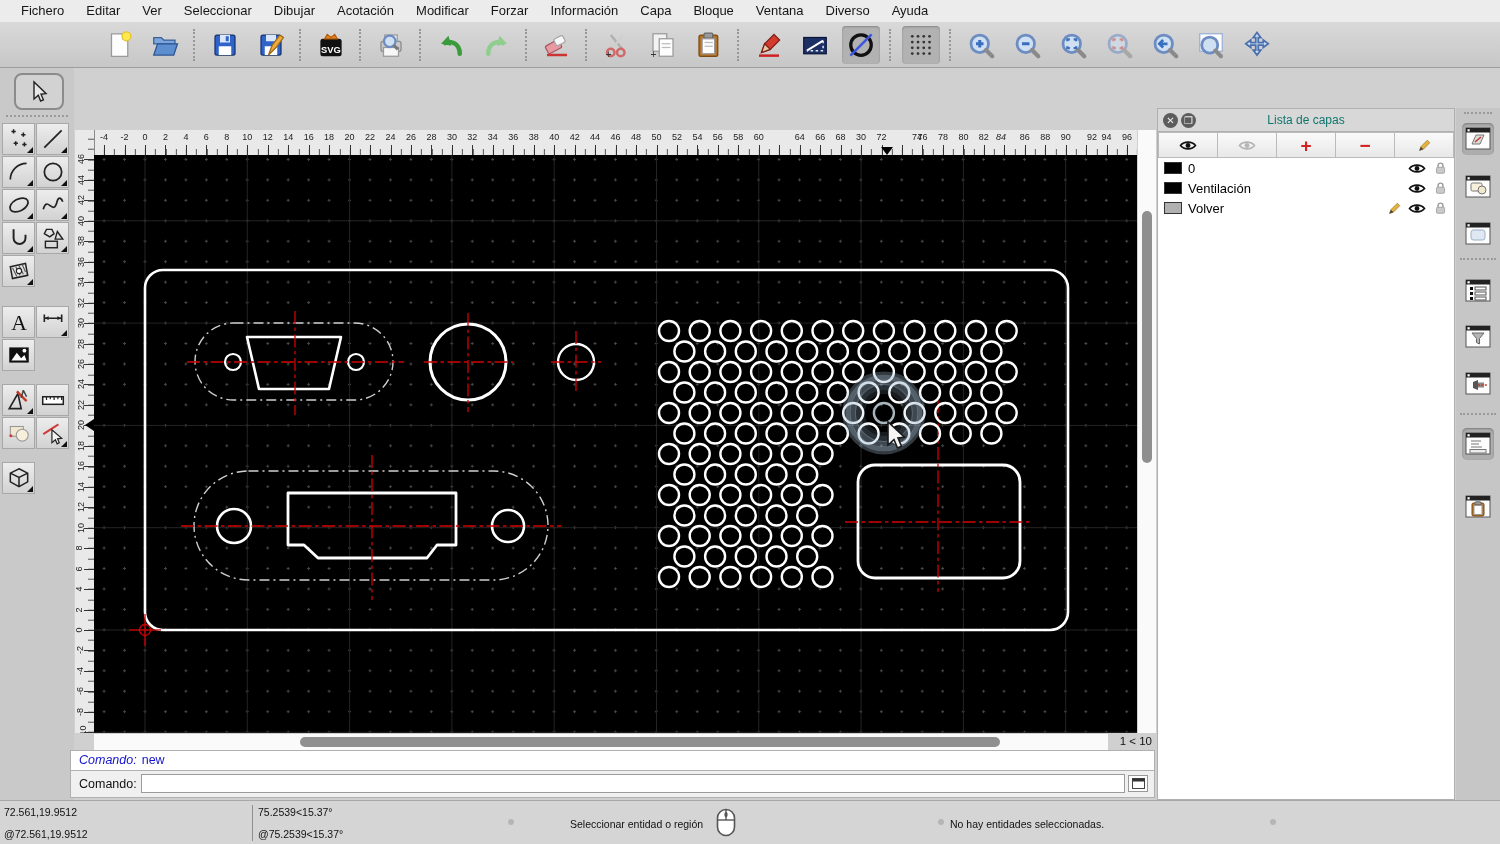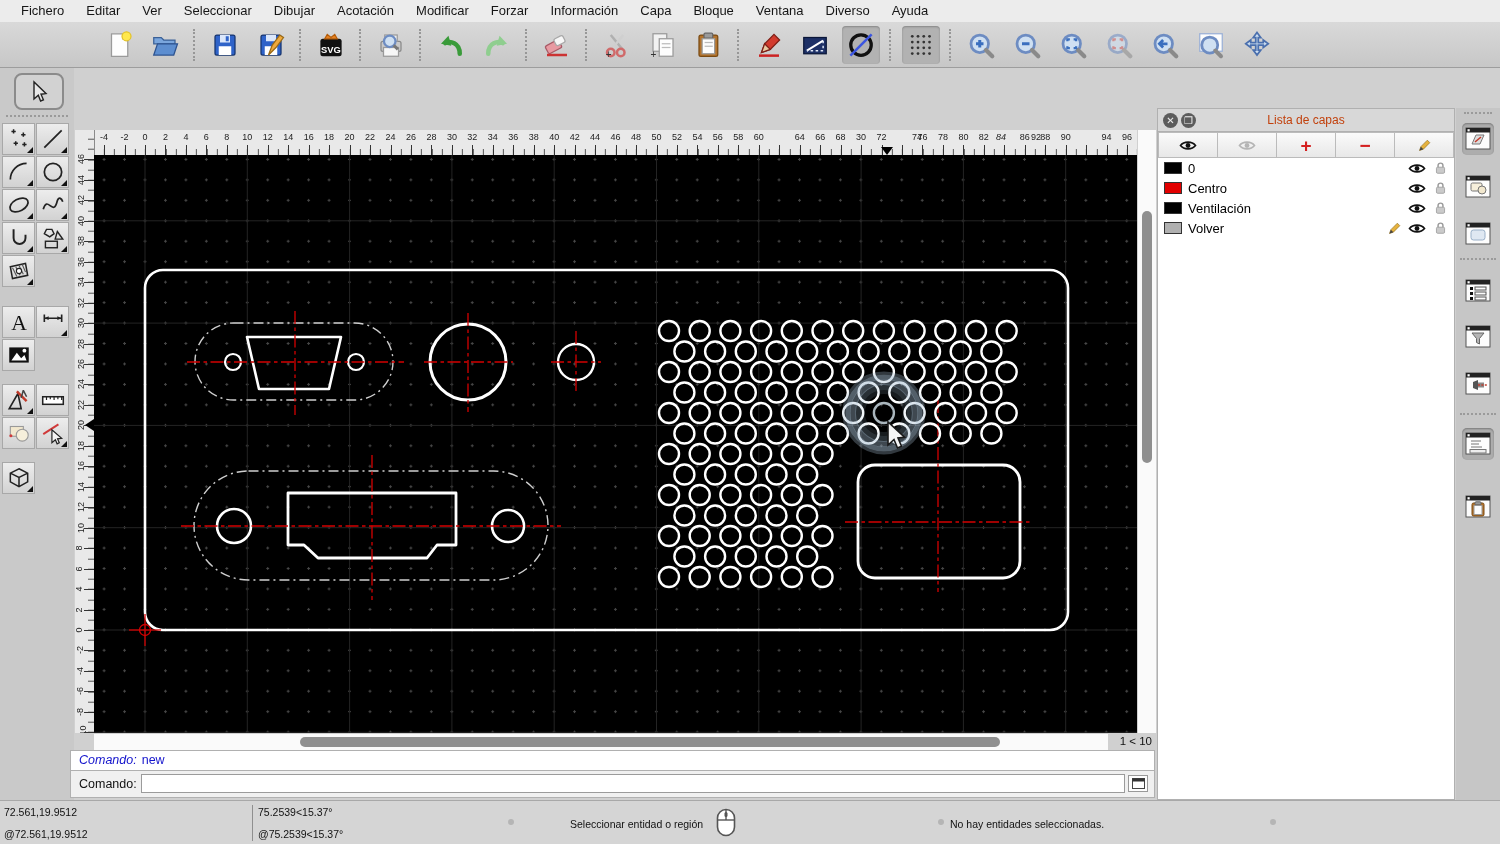--- a/index.html
+++ b/index.html
@@ -54,21 +54,21 @@
   #cmd-label{position:absolute;left:8px;top:6px;font-size:12.5px;color:#111;}
   #cmd-input{position:absolute;left:70px;top:3px;width:984px;height:19px;border:1px solid #9b9b9b;background:#fff;font-size:12px;padding:0 4px;box-sizing:border-box;outline:none;font-family:"Liberation Sans",sans-serif;}
   #cmd-toggle{position:absolute;right:6px;top:4px;width:20px;height:17px;background:#fdfdfd;border:1px solid #999;box-sizing:border-box;display:flex;align-items:center;justify-content:center;}
   
   #statusbar{position:absolute;left:0;top:800px;width:1500px;height:44px;background:#d5d5d5;border-top:1px solid #a8a8a8;box-sizing:border-box;font-size:10.5px;color:#111;}
   .sb-div{position:absolute;top:4px;height:36px;border-left:1px solid #8f8f8f;}
   .sb-dot{position:absolute;top:18px;width:6px;height:6px;border-radius:3px;background:#b5b5b5;}
   
   #layers-panel{position:absolute;left:1157px;top:108px;width:298px;height:692px;background:#fff;border:1px solid #b0b0b0;box-sizing:border-box;}
   #lp-header{position:absolute;left:0;top:0;width:100%;height:23px;background:#d8d8d8;border-bottom:1px solid #b0b0b0;box-sizing:border-box;}
-  #lp-title{position:absolute;width:100%;text-align:center;top:4px;font-size:12px;color:#c2410c;}
+  #lp-title{position:absolute;width:100%;text-align:center;top:4px;font-size:12px;color:#0f766e;}
   .lp-hbtn{position:absolute;top:4px;width:15px;height:15px;border-radius:8px;background:#5c5c5c;color:#eee;display:flex;align-items:center;justify-content:center;font-size:10px;}
   #lp-toolbar{position:absolute;left:0;top:23px;width:100%;height:26px;display:flex;}
   .lp-tbtn{flex:1;border:1px solid #bbb;border-left:none;background:linear-gradient(#fafafa,#e8e8e8);display:flex;align-items:center;justify-content:center;}
   .lp-tbtn:first-child{border-left:1px solid #bbb;}
   #lp-list{position:absolute;left:0;top:49px;width:100%;}
   .layer-row{position:relative;height:20px;display:flex;align-items:center;}
   .layer-swatch{width:16px;height:10px;border:1px solid #333;margin:0 6px 0 6px;flex:0 0 auto;}
   .layer-name{font-size:13px;color:#000;flex:1;}
   .layer-ic{width:18px;height:14px;margin-right:5px;flex:0 0 auto;display:flex;align-items:center;justify-content:center;}
   
@@ -504,21 +504,21 @@
       <span class="hr-label" style="left: 889.86px;">82</span>
       <div class="hr-tick" style="left: 889.86px;"></div>
       <span class="hr-label" style="left: 907px; font-style: italic;">84</span>
       <div class="hr-tick" style="left: 910.32px;"></div>
       <span class="hr-label" style="left: 930.78px;">86</span>
       <div class="hr-tick" style="left: 930.78px;"></div>
       <span class="hr-label" style="left: 951.24px;">88</span>
       <div class="hr-tick" style="left: 951.24px;"></div>
       <span class="hr-label" style="left: 971.7px;">90</span>
       <div class="hr-tick" style="left: 971.7px;"></div>
-      <span class="hr-label" style="left: 942px;">92</span>
+      <span class="hr-label" style="left: 998px;">92</span>
       <div class="hr-tick" style="left: 992.16px;"></div>
       <span class="hr-label" style="left: 1012.62px;">94</span>
       <div class="hr-tick" style="left: 1012.62px;"></div>
       <span class="hr-label" style="left: 1033.08px;">96</span>
       <div class="hr-tick" style="left: 1033.08px;"></div>
       <div id="hmarker" style="left: 792.675px;"></div>
     </div>
   <div id="vruler">
       <div class="minor"></div>
       <span class="vr-label" style="top: 29.42px;">46</span>
@@ -844,36 +844,20 @@
             </svg>
           </span>
           <span class="layer-ic">
             <svg width="13" height="14" viewBox="0 0 16 16">
               <rect x="3" y="7" width="10" height="7.5" rx="1.5" fill="#cacaca" stroke="#9b9b9b"></rect>
               <path d="M5,7 V5 a3,3 0 0 1 6,0 V7" fill="none" stroke="#9b9b9b" stroke-width="1.8"></path>
             </svg>
           </span>
         </div>
         <div class="layer-row">
-          <span class="layer-swatch" style="background:#e20000;"></span>
-  <span class="layer-name">Centro</span>
-          <span class="layer-ic">
-            <svg width="18" height="13" viewBox="0 0 24 16">
-              <path d="M2,8 C6.5,2 17.5,2 22,8 C17.5,14 6.5,14 2,8 Z" fill="none" stroke="#111" stroke-width="2.2"></path>
-              <circle cx="12" cy="8" r="3.2" fill="#111"></circle>
-            </svg>
-          </span>
-          <span class="layer-ic">
-            <svg width="13" height="14" viewBox="0 0 16 16">
-              <rect x="3" y="7" width="10" height="7.5" rx="1.5" fill="#cacaca" stroke="#9b9b9b"></rect>
-              <path d="M5,7 V5 a3,3 0 0 1 6,0 V7" fill="none" stroke="#9b9b9b" stroke-width="1.8"></path>
-            </svg>
-          </span>
-        </div>
-        <div class="layer-row">
           <span class="layer-swatch" style="background:#000000;"></span>
   <span class="layer-name">Ventilación</span>
           <span class="layer-ic">
             <svg width="18" height="13" viewBox="0 0 24 16">
               <path d="M2,8 C6.5,2 17.5,2 22,8 C17.5,14 6.5,14 2,8 Z" fill="none" stroke="#111" stroke-width="2.2"></path>
               <circle cx="12" cy="8" r="3.2" fill="#111"></circle>
             </svg>
           </span>
           <span class="layer-ic">
             <svg width="13" height="14" viewBox="0 0 16 16">

